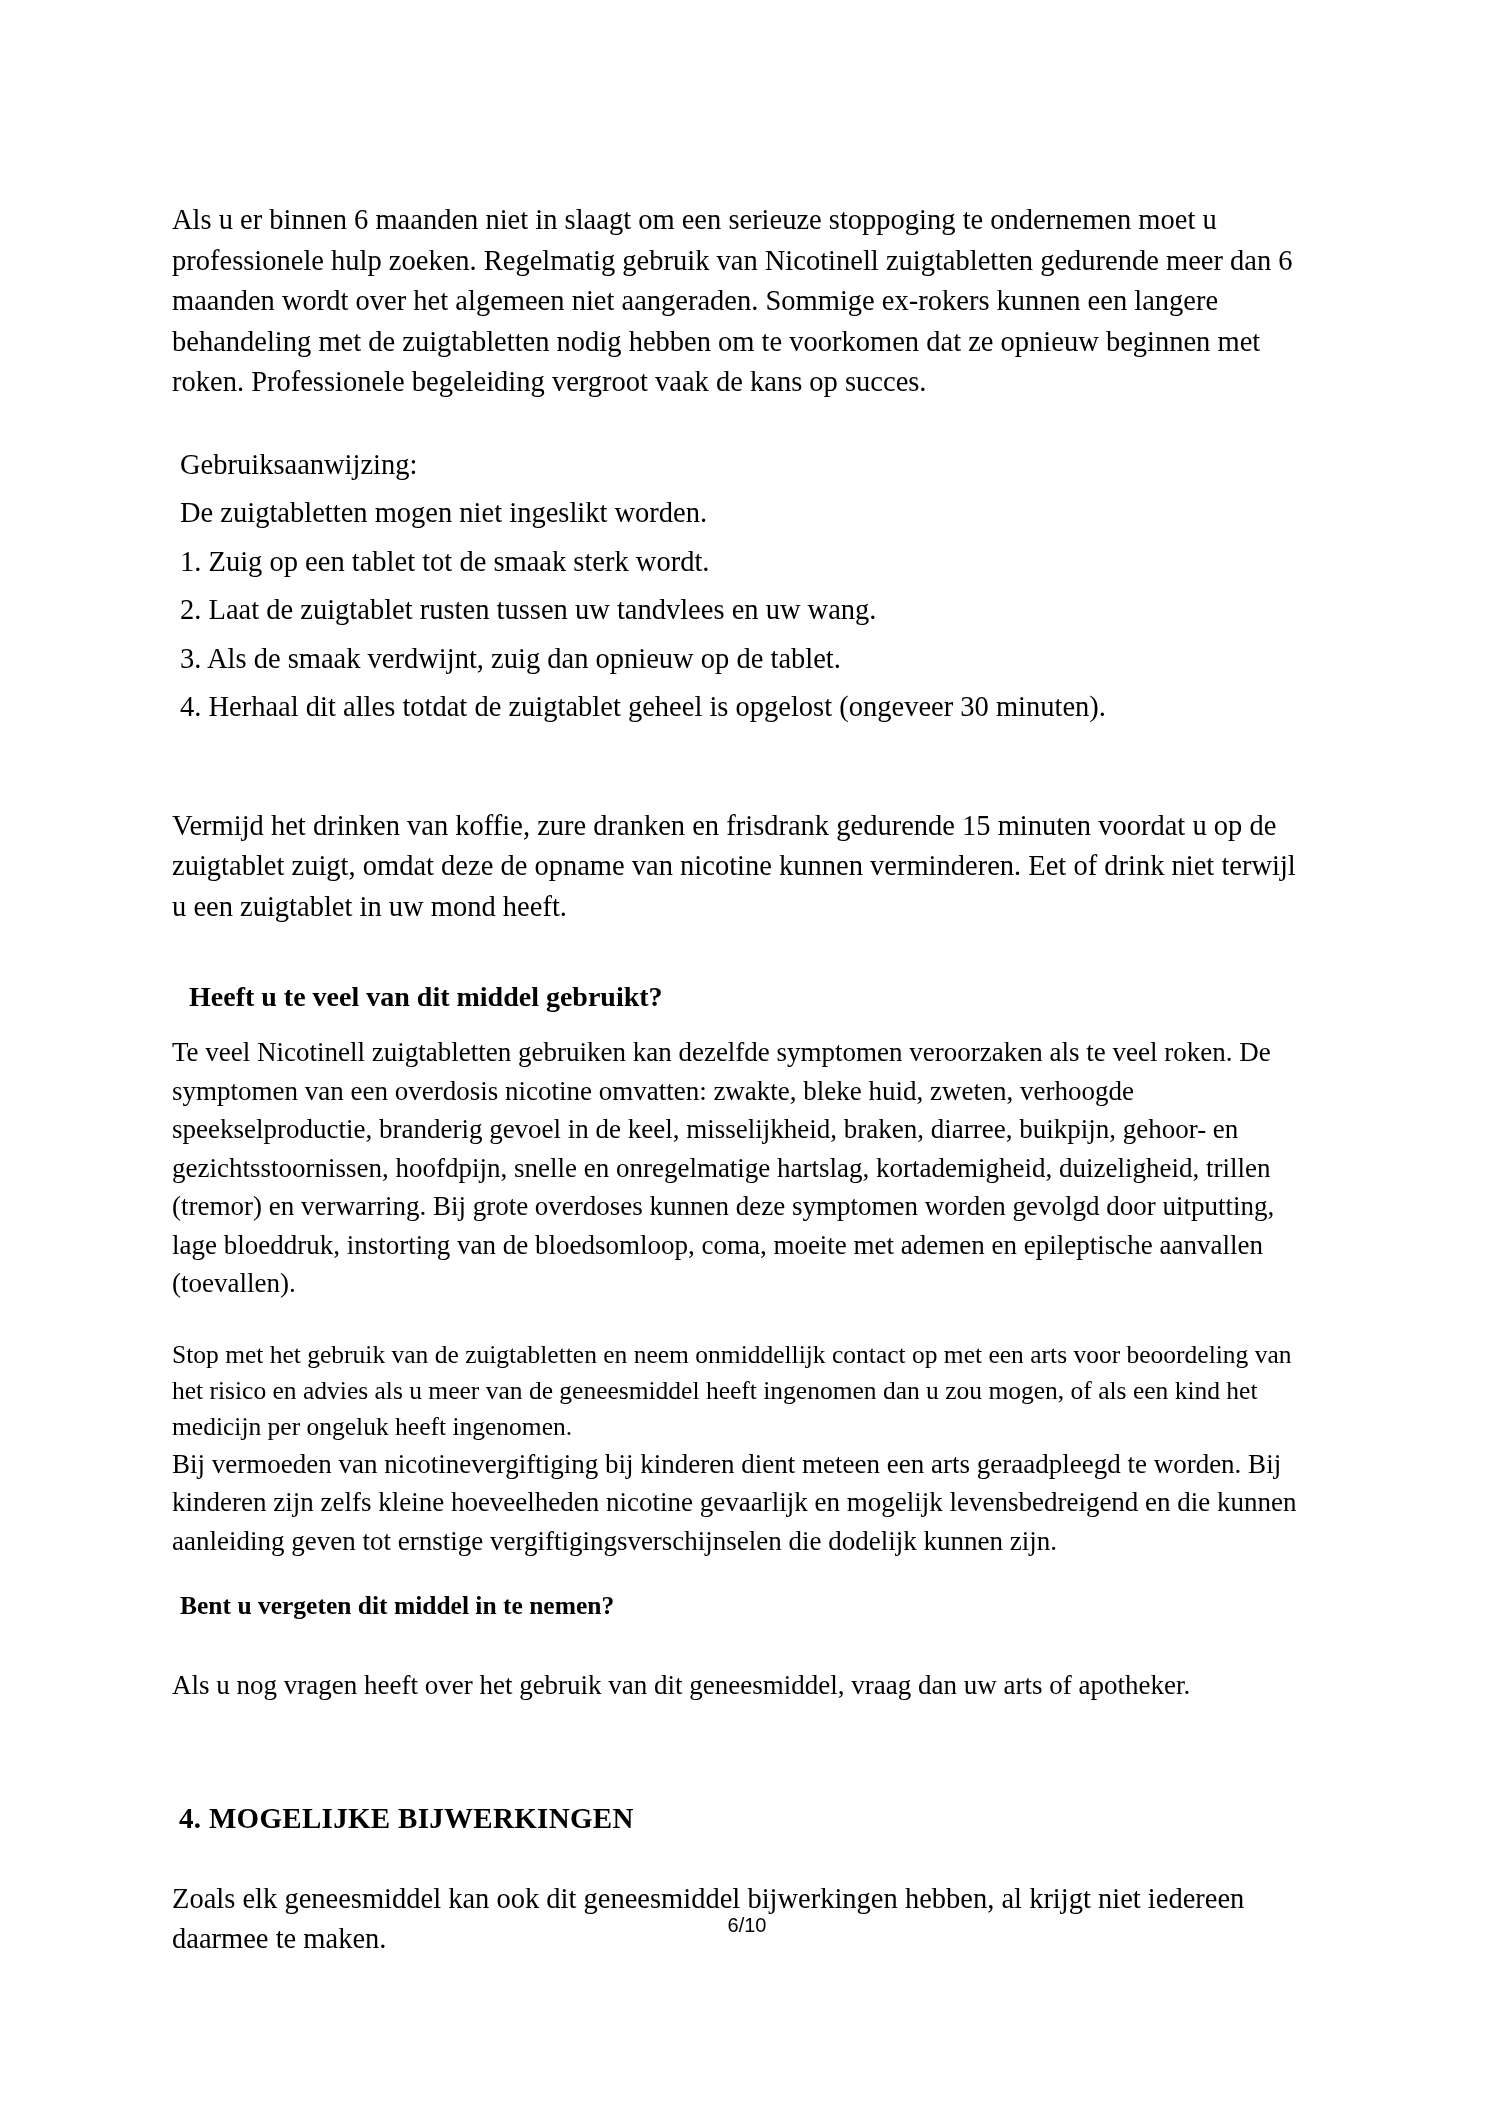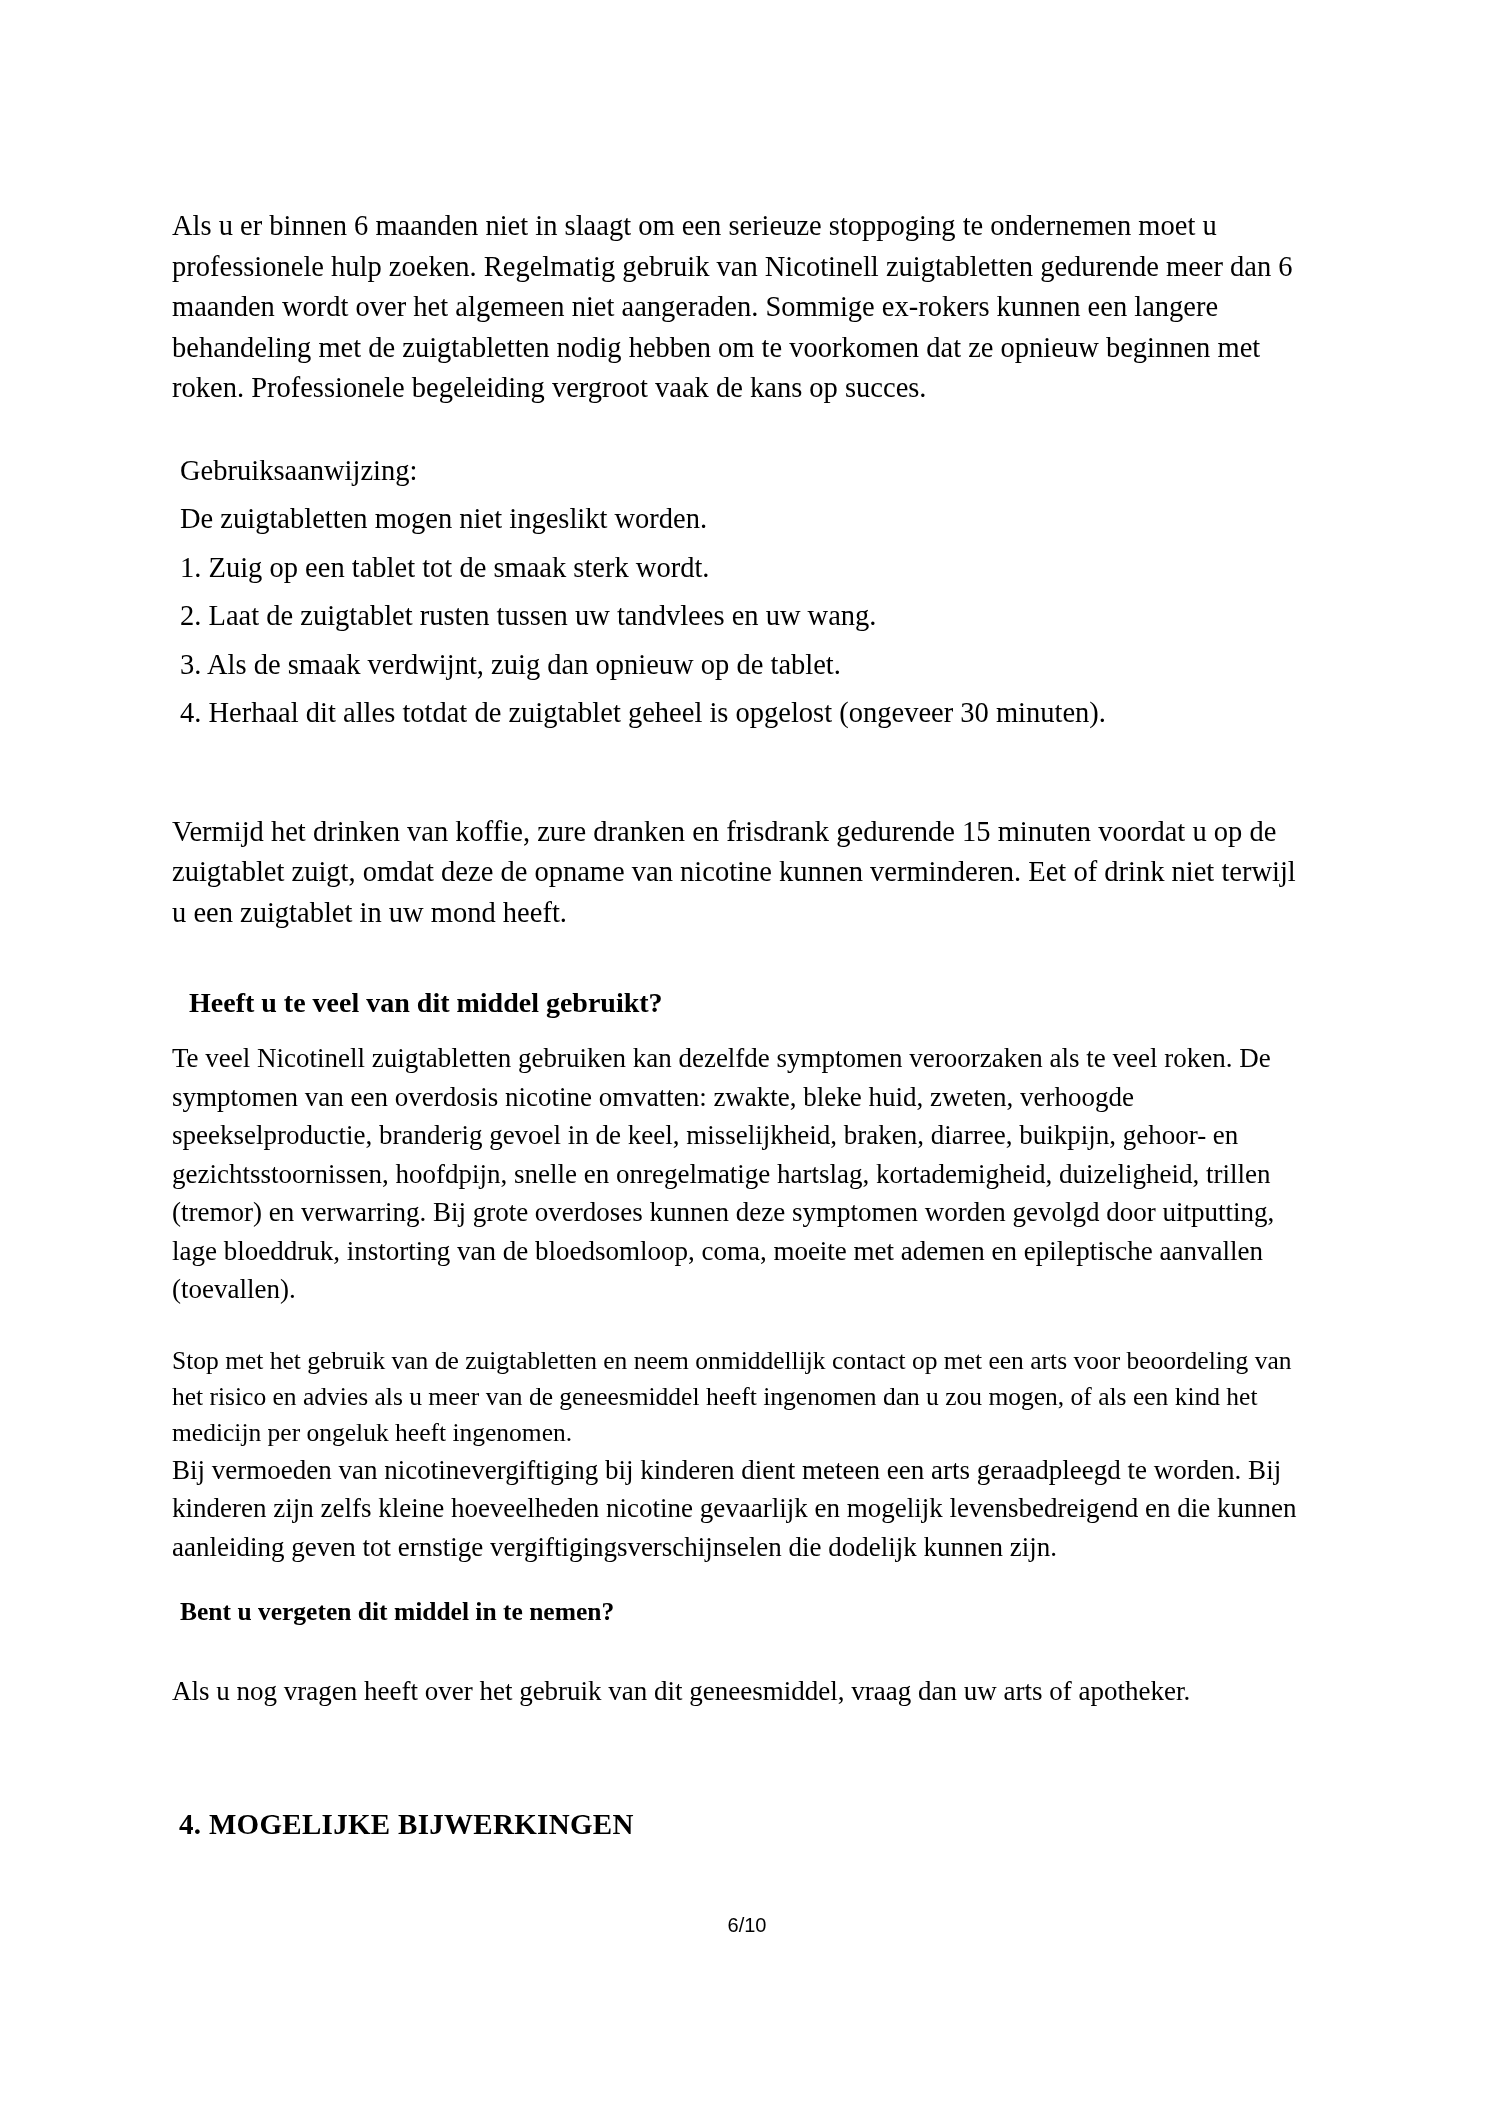--- a/index.html
+++ b/index.html
@@ -15,21 +15,21 @@
     position: relative;
     width: 1494px;
     height: 2114px;
     background: #ffffff;
     margin: 0 auto;
     overflow: hidden;
   }
   .content {
     position: absolute;
     left: 172px;
-    top: 206px;
+    top: 200px;
     width: 1140px;
   }
   
   .p-main {
     font-size: 28.5px;
     line-height: 40.5px;
     margin: 0;
     text-align: left;
   }
   
@@ -123,18 +123,19 @@
     <div class="gap-m"></div>
 
     <p class="p-small-wide">Als u nog vragen heeft over het gebruik van dit geneesmiddel, vraag dan uw arts of apotheker.</p>
 
     <div class="gap-xxl"></div>
 
     <p class="section-head">4.  MOGELIJKE BIJWERKINGEN</p>
 
     <div class="gap-m"></div>
 
+    <p class="p-main">Zoals elk geneesmiddel kan ook dit geneesmiddel bijwerkingen hebben, al krijgt niet iedereen daarmee te maken.</p>
 
   </div>
 
   <div class="footer">6/10</div>
 
 </div>
 
 </body></html>

